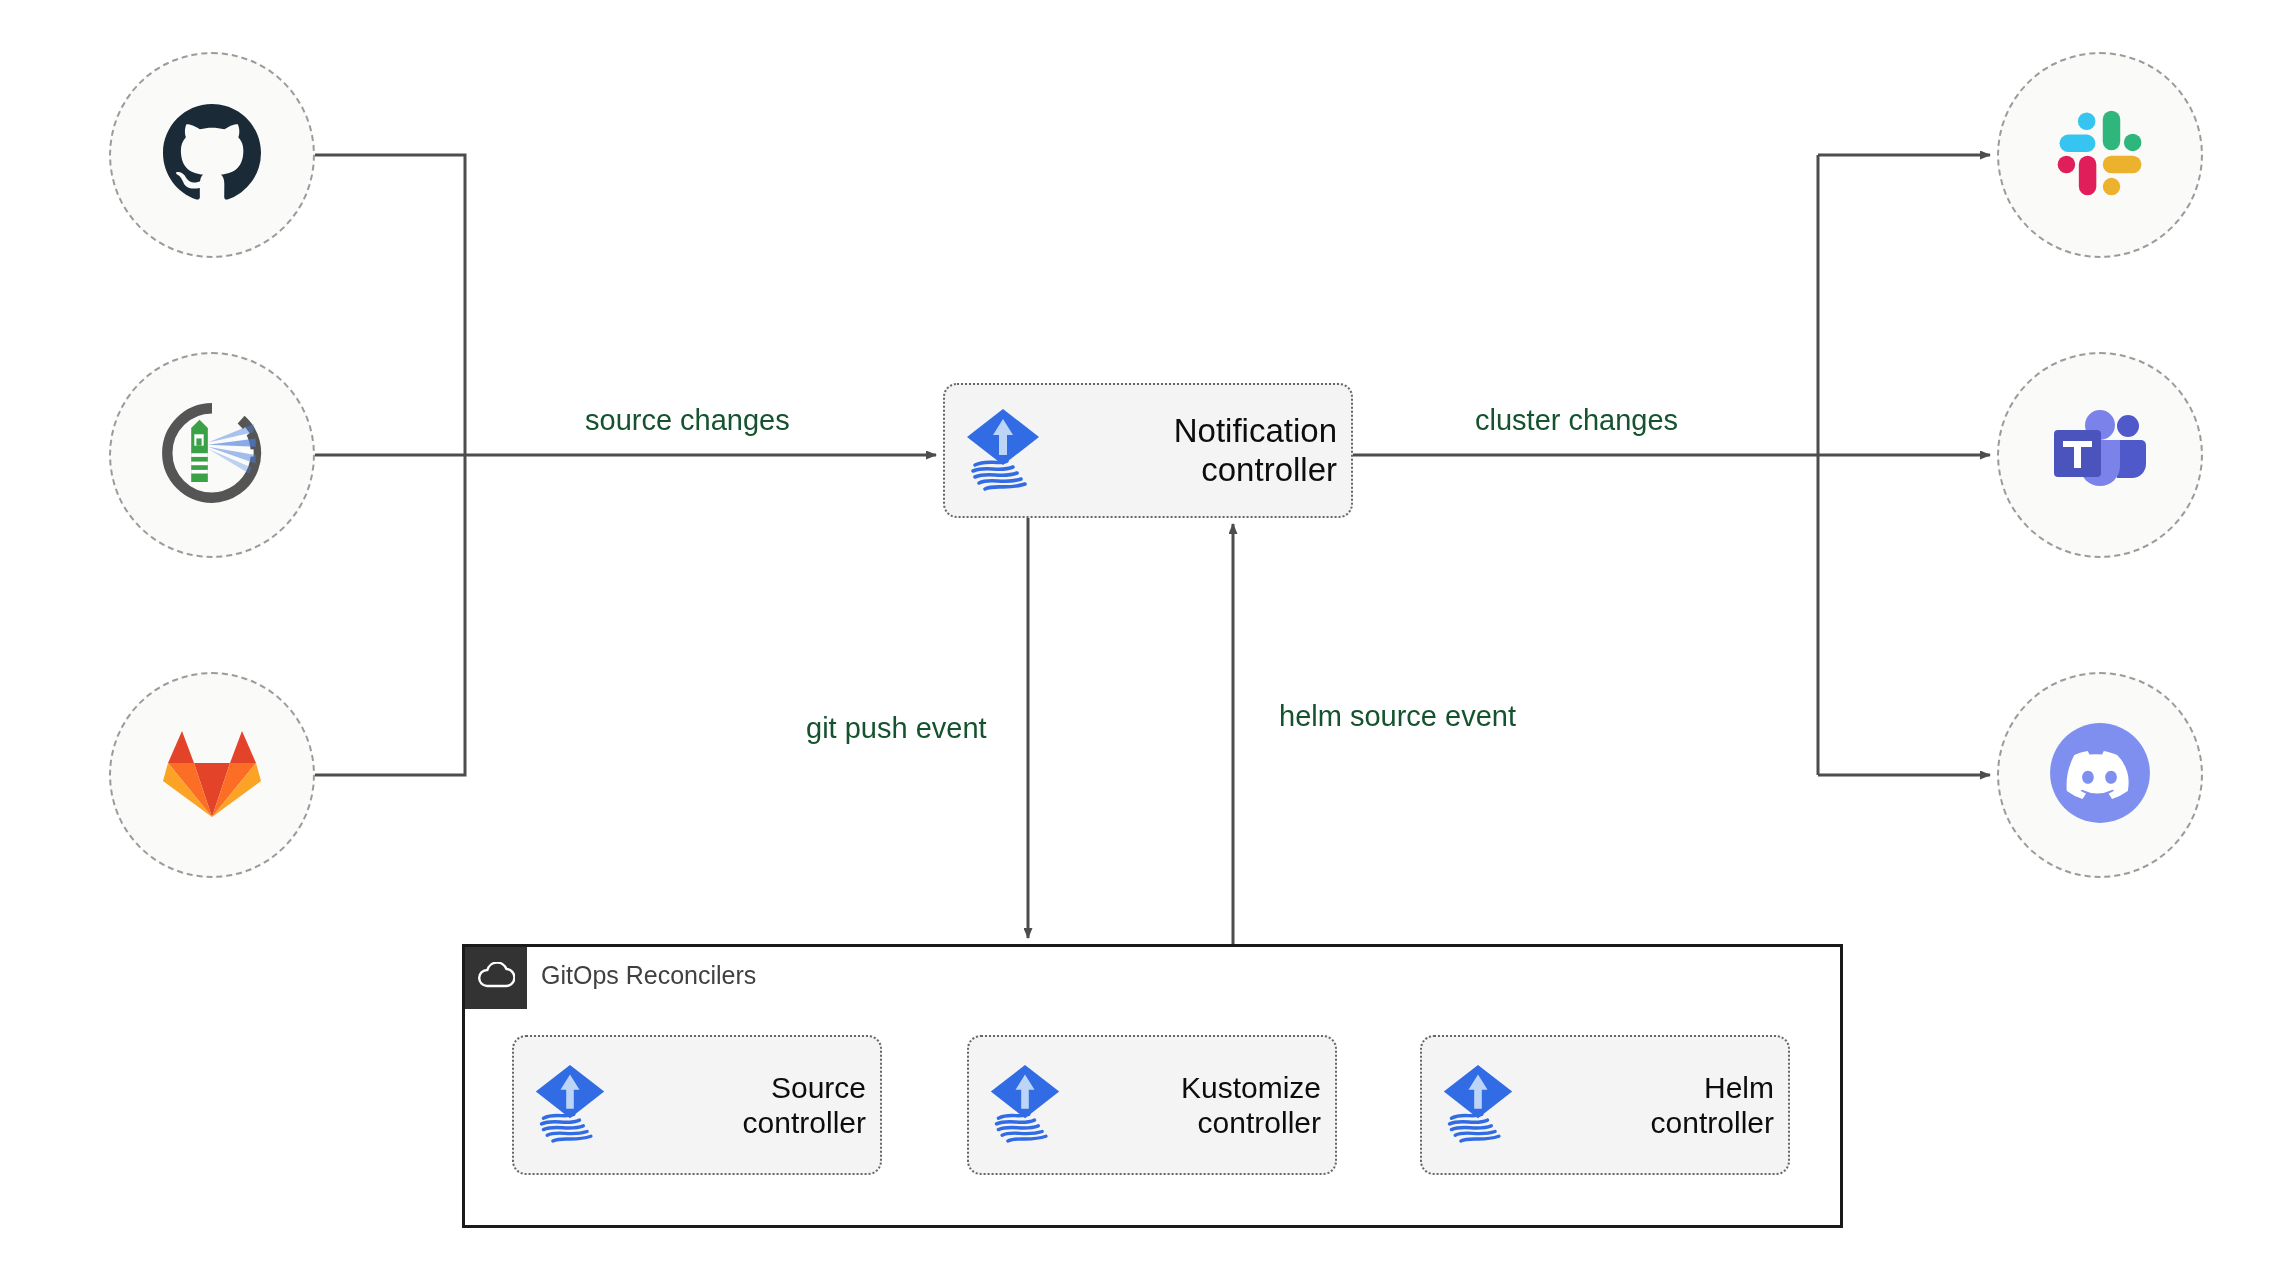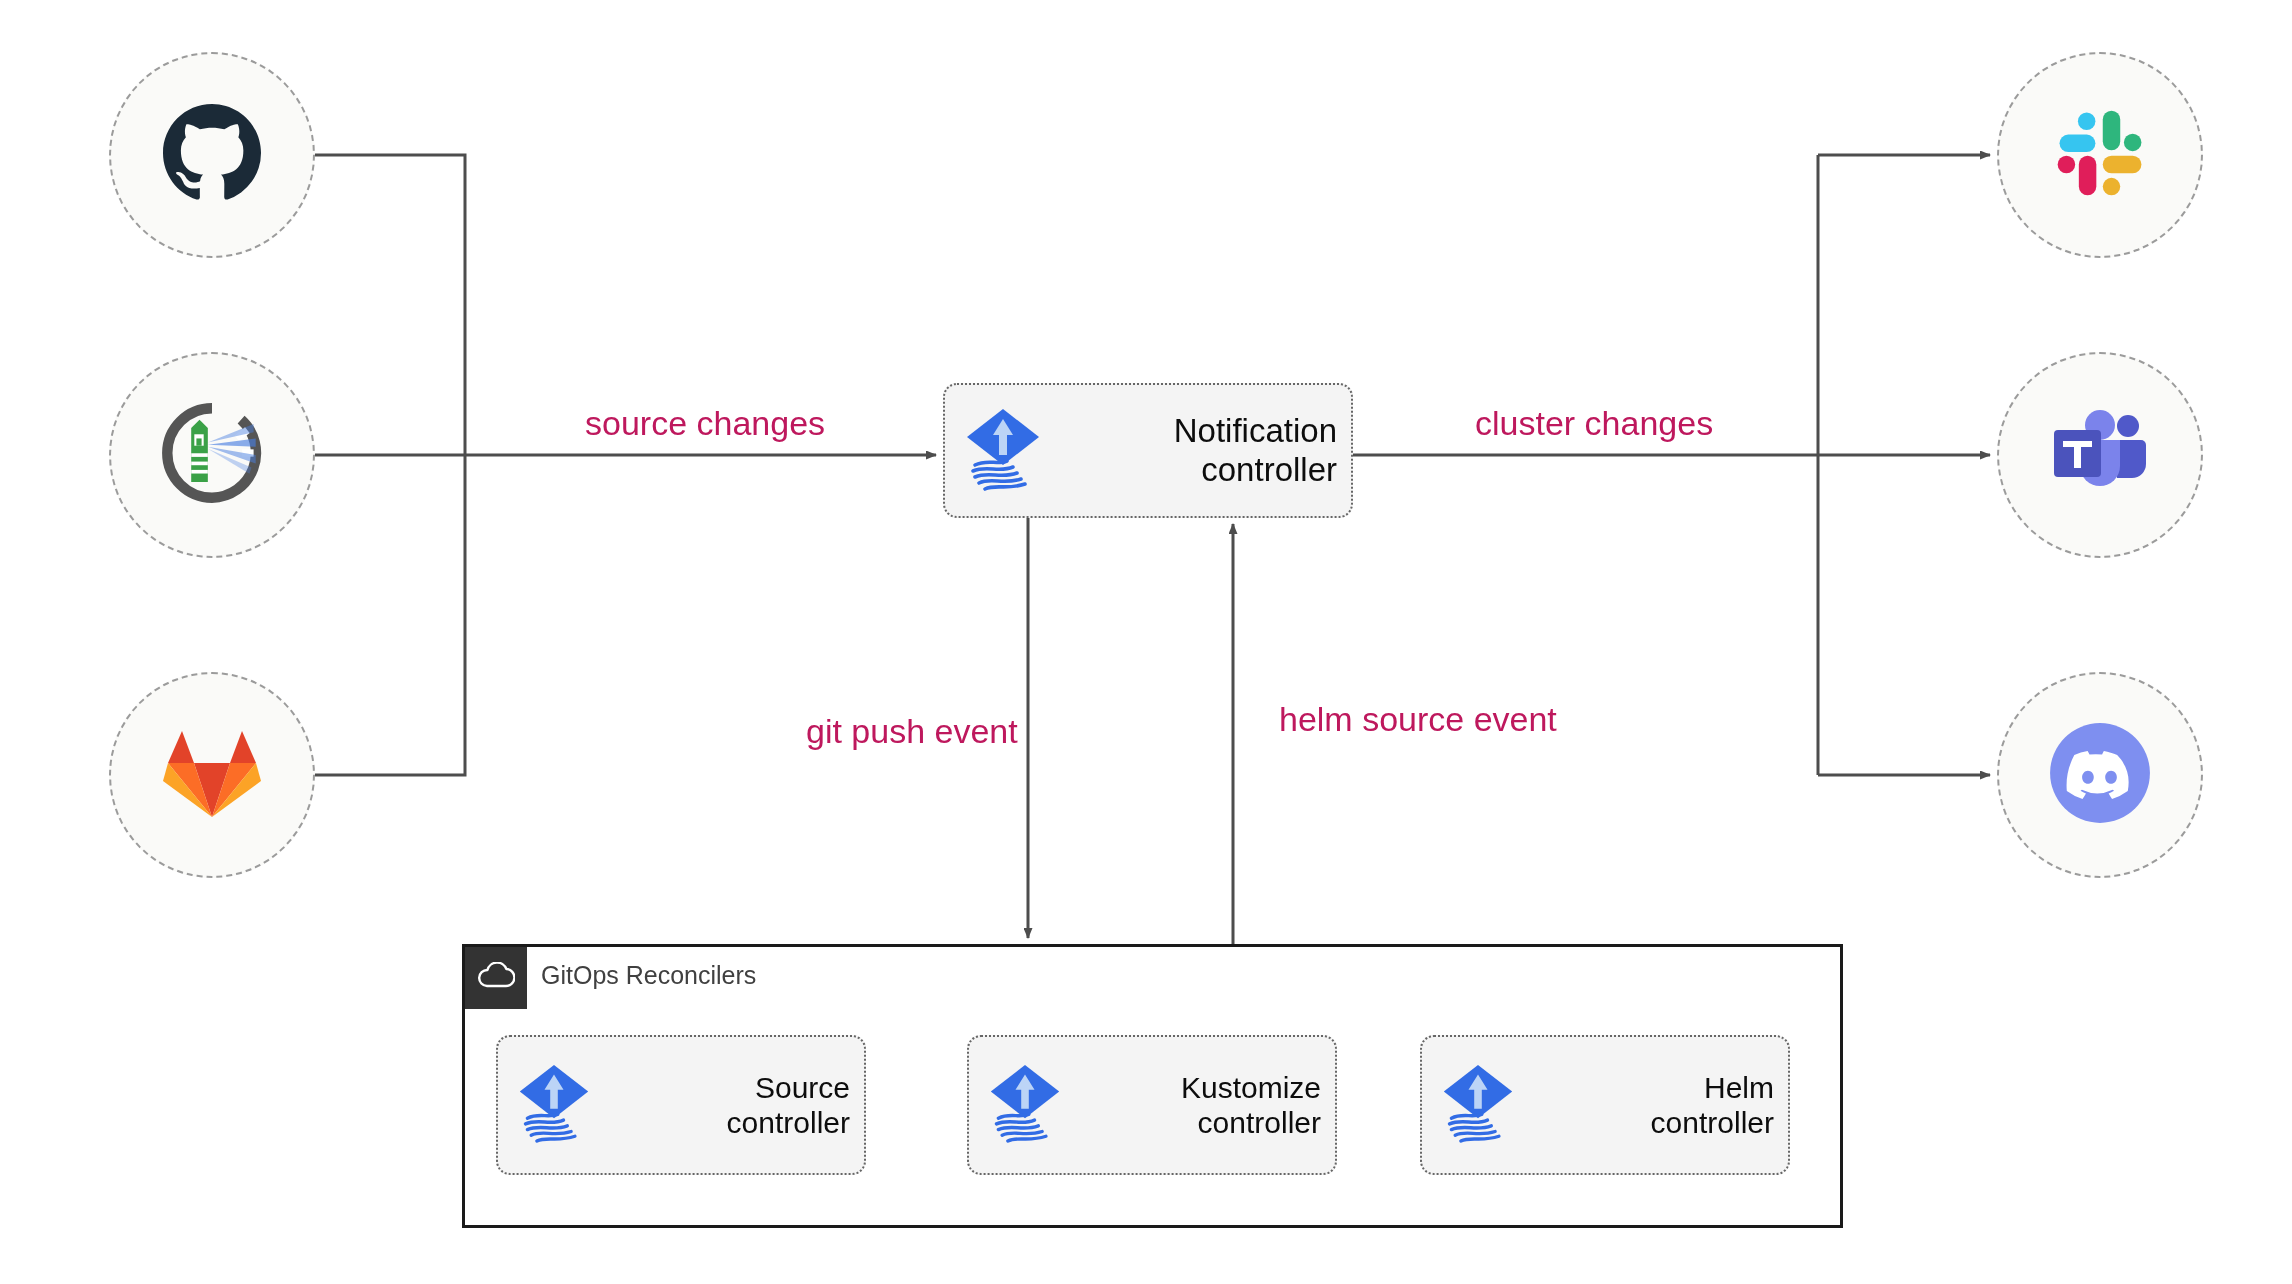--- a/index.html
+++ b/index.html
@@ -48,21 +48,21 @@
     display:flex;align-items:center;justify-content:center;
   }
   #recon-title{
     position:absolute;left:76px;top:14px;
     font-size:25px;color:#404040;
   }
 
   
   .edge-label{
     position:absolute;
-    font-size:34px;color:#be185d;
+    font-size:29px;color:#14532d;
     white-space:nowrap;
   }
 
   svg.wires{position:absolute;left:0;top:0;width:2292px;height:1284px;
             pointer-events:none;}
 </style>
 </head>
 <body>
 
 <div id="stage">
@@ -236,21 +236,21 @@
     <div id="recon-tab">
       <span>
         <svg width="38" height="28" viewBox="0 0 38 28">
           <path d="M10,24 a8,8 0 0 1 0.4,-16 a10,10 0 0 1 19,-1 a7.5,7.5 0 0 1 -1,17 z" fill="none" stroke="#ffffff" stroke-width="2.4" stroke-linejoin="round"></path>
         </svg>
       </span>
     </div>
     <div id="recon-title">GitOps Reconcilers</div>
   </div>
 
-  <div class="ctrl-box" style="left:496px;top:1035px;width:370px;height:140px;">
+  <div class="ctrl-box" style="left:512px;top:1035px;width:370px;height:140px;">
     <span class="ctrl-logo">
       <svg width="76" height="84" viewBox="0 0 80 88">
         <path d="M40,4 L76,32 L40,60 L4,32 Z" fill="#326ce5"></path>
         <path d="M40,14 L50,30 L44,30 L44,50 L36,50 L36,30 L30,30 Z" fill="#bcd4f6"></path>
         <g stroke="#326ce5" stroke-width="3.6" fill="none" stroke-linecap="round">
           <path d="M12,60 C24,54 34,60 44,56"></path>
           <path d="M10,66 C24,60 36,68 50,62"></path>
           <path d="M12,72 C26,66 38,74 54,68"></path>
           <path d="M16,78 C28,72 40,80 58,74"></path>
           <path d="M22,84 C32,79 44,85 62,79"></path>

